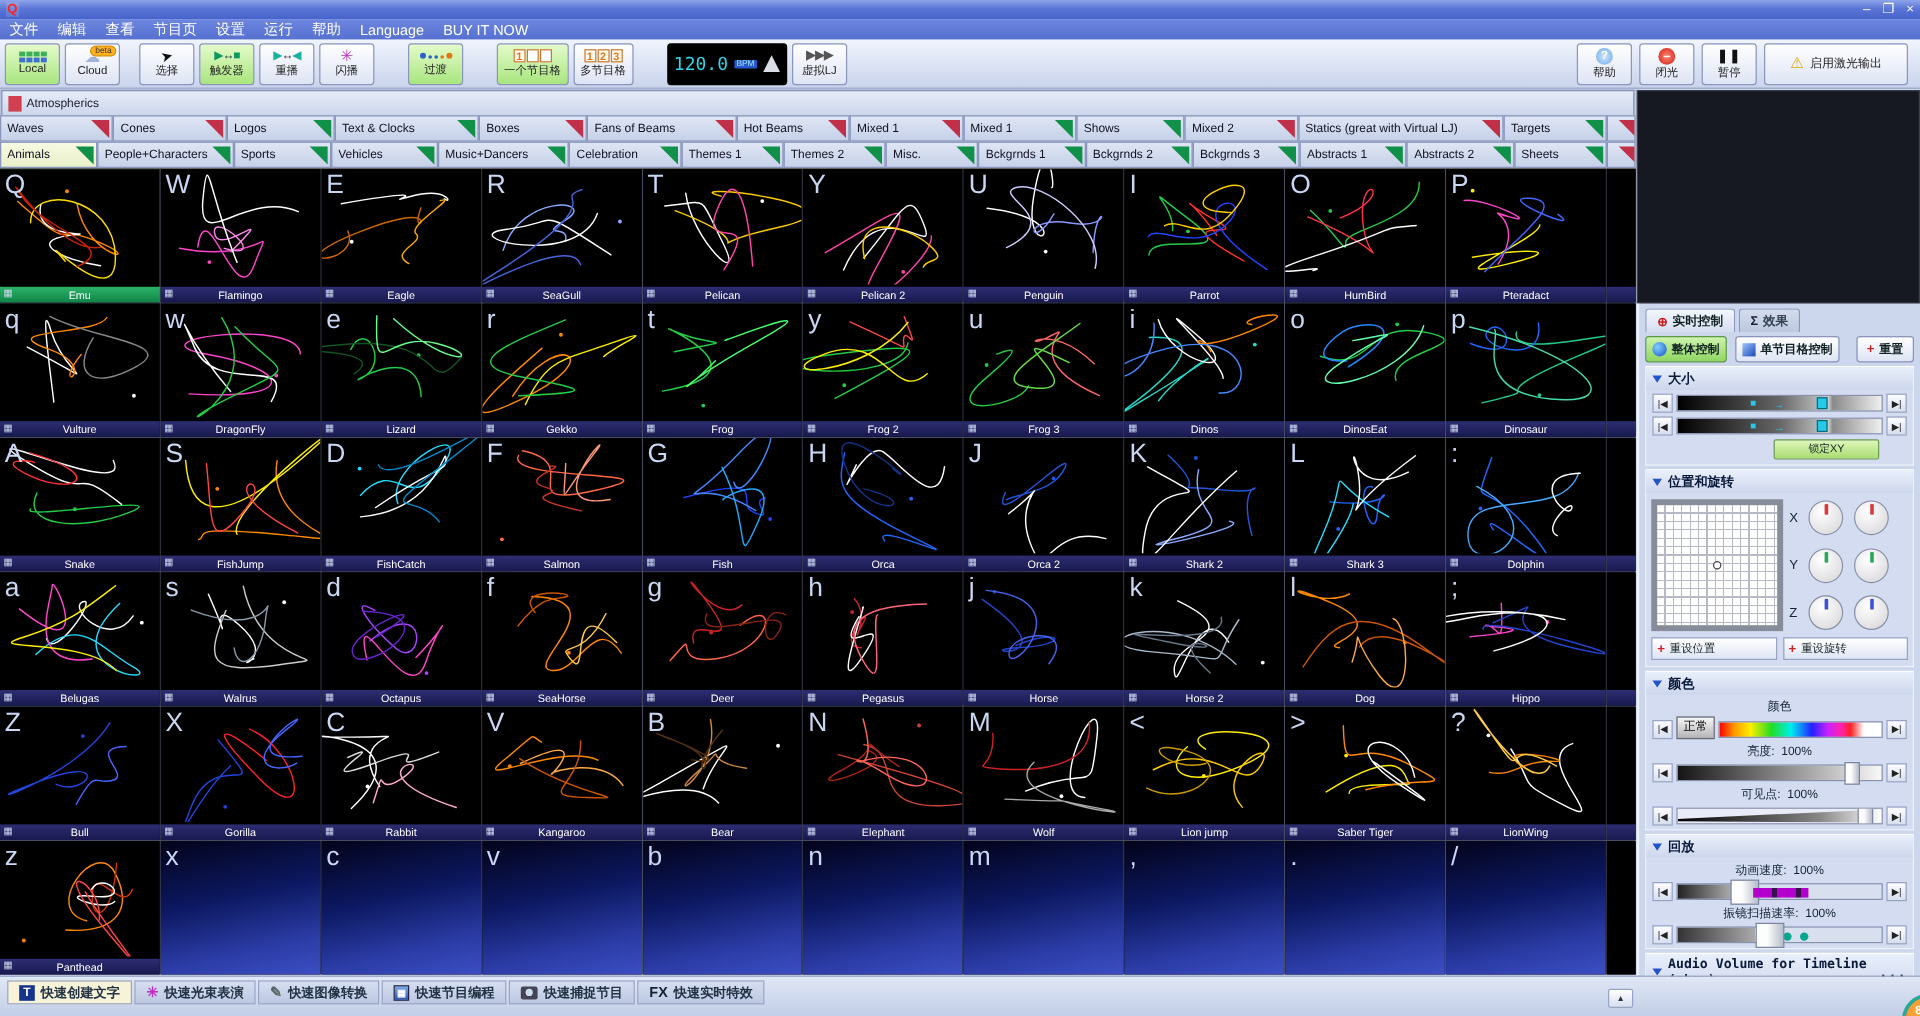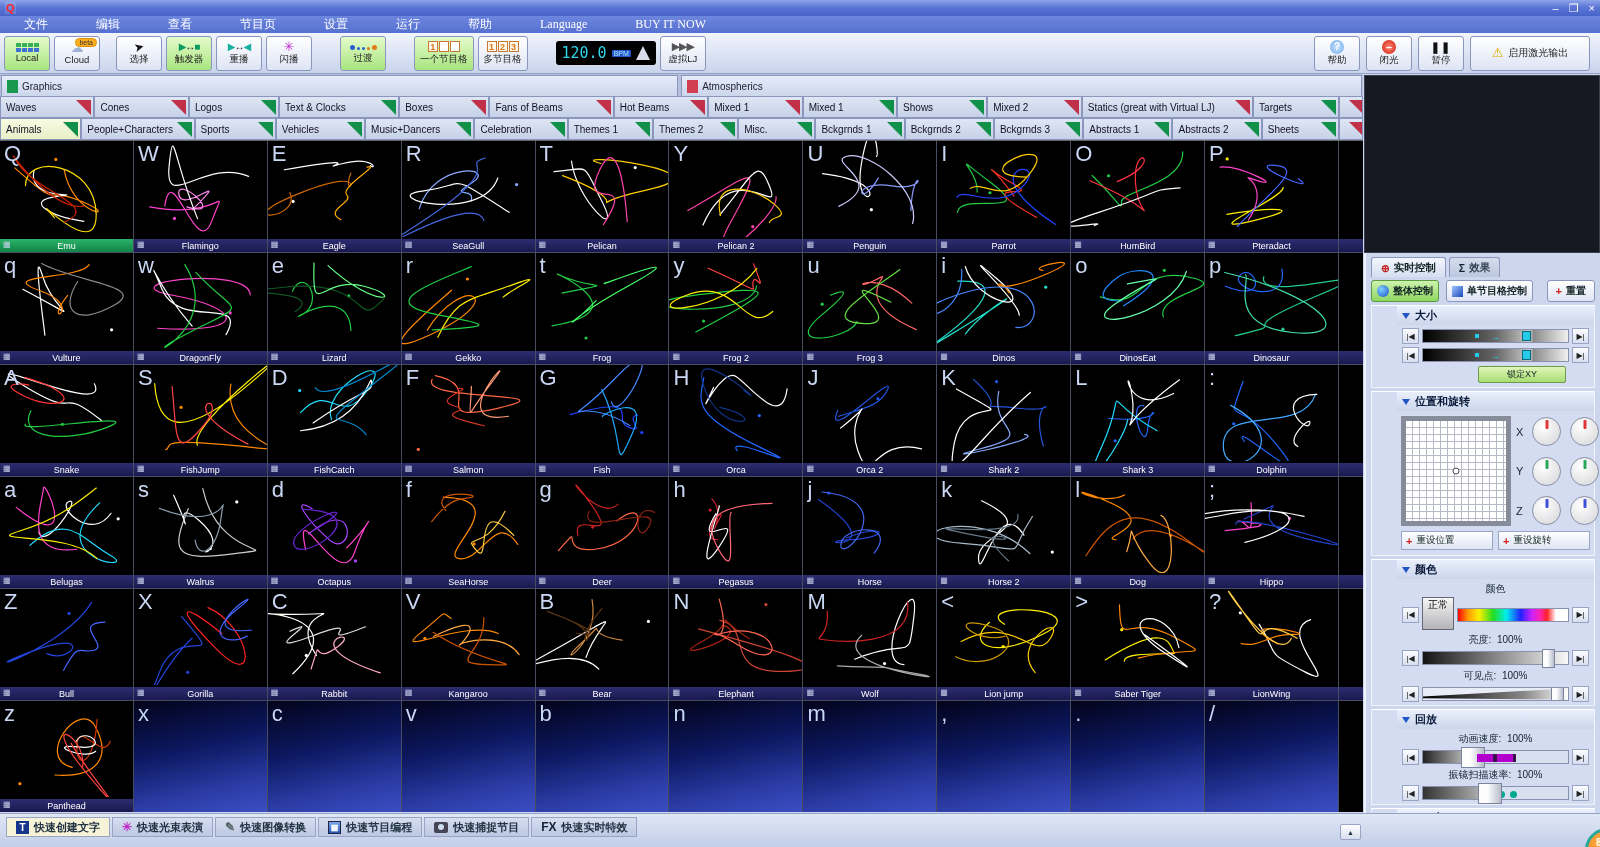--- a/index.html
+++ b/index.html
@@ -11,21 +11,21 @@
   .titlebar{position:absolute;left:0;top:0;width:1600px;height:16px;
     background:linear-gradient(#8ea4ea 0%,#5b76d6 45%,#4763ca 100%);
     color:#fff;font-size:10.5px;display:flex;align-items:center;padding:0 5px;gap:5px;}
   .app-logo{color:#ff2222;font-weight:bold;font-size:11px;background:#fff2;padding:0 1px;line-height:12px;}
   .win-controls{margin-left:auto;display:flex;gap:10px;align-items:center;color:#fff;font-size:11px;}
   .win-controls span{cursor:default;line-height:12px;}
 
   
   .menubar{position:absolute;left:0;top:16px;width:1600px;height:17px;
     background:linear-gradient(#6d86de,#5570d0);display:flex;align-items:center;color:#fff;font-size:12px;}
-  .mitem{padding:0 24px;height:100%;display:flex;align-items:center;font-family:Liberation Serif, serif;}
+  .mitem{padding:0 8px;height:100%;display:flex;align-items:center;}
 
   
   .toolbar{position:absolute;left:0;top:33px;width:1600px;height:41px;
     background:linear-gradient(#f0f4fc,#c9d4ec);border-bottom:1px solid #96a2c4;
     display:flex;align-items:center;padding:0 4px;gap:4px;}
   .tb-btn{height:35px;min-width:46px;border:1px solid #8a96bc;border-radius:3px;
     background:linear-gradient(#ffffff,#dde4f4);display:flex;flex-direction:column;
     align-items:center;justify-content:center;font-size:9.5px;color:#222;padding:1px 5px;position:relative;}
   .tb-btn.green{background:linear-gradient(#e4fbca,#a9e57f);}
   .gap{width:8px;}
@@ -38,21 +38,21 @@
   .cursor-ico{font-size:12px;color:#111;transform:rotate(-15deg);line-height:12px;}
   .tt{letter-spacing:-1px;font-size:10px;line-height:13px;}
   .tt .g{color:#0a9a60;} .tt .t{color:#18b0a0;} .tt .d{color:#223;}
   .flash-ico{color:#c030c8;font-size:13px;line-height:13px;}
   .dots i{display:inline-block;width:5px;height:5px;border-radius:50%;margin:0 1px;}
   .dots .b{background:#2a5fd0;} .dots .o{background:#e07818;} .dots .s{width:3px;height:3px;}
   .cue1{display:flex;gap:1px;align-items:center;height:13px;}
   .cue1 b{width:10px;height:11px;border:1px solid #c87830;font-size:9px;color:#e07818;
     display:flex;align-items:center;justify-content:center;background:#fff8ec;font-weight:bold;}
   .cue1 b.e{background:#fff;color:transparent;}
-  .bpm{height:24px;background:#000;border-radius:3px;display:flex;align-items:center;padding:0 6px;gap:5px;}
+  .bpm{height:35px;background:#000;border-radius:3px;display:flex;align-items:center;padding:0 6px;gap:5px;}
   .bpm-val{color:#2fd4e8;font:15px "DejaVu Sans Mono",monospace;}
   .bpm-unit{background:#2458cc;color:#aeeaff;font-size:7px;padding:0 2px;border-radius:1px;}
   .metro{width:0;height:0;border-left:7px solid transparent;border-right:7px solid transparent;
     border-bottom:14px solid #d8dde8;position:relative;}
   .vlj-ico{color:#555;font-size:11px;letter-spacing:-1px;line-height:13px;}
   .tb-right{margin-left:auto;display:flex;gap:6px;align-items:center;padding-right:6px;}
   .help-ico{width:14px;height:14px;border-radius:50%;background:radial-gradient(#cfe6ff,#6aa8e8);
     color:#fff;font-size:10px;font-weight:bold;display:flex;align-items:center;justify-content:center;}
   .blk-ico{width:14px;height:14px;border-radius:50%;background:radial-gradient(#ff8a7a,#d01808);
     color:#fff;font-weight:bold;font-size:11px;display:flex;align-items:center;justify-content:center;line-height:10px;}
@@ -114,21 +114,21 @@
     padding:3px 5px;display:flex;align-items:center;gap:4px;font-size:10px;font-weight:bold;max-width:96px;
     white-space:nowrap;overflow:hidden;}
   .mode-btn.active{background:linear-gradient(#cef3ae,#8fd662);border-color:#5a9a40;}
   .globe{width:12px;height:12px;border-radius:50%;background:radial-gradient(circle at 35% 35%,#7fd0ff,#1850c8);flex:none;}
   .sq-blue{width:11px;height:11px;background:linear-gradient(135deg,#9fc4ff,#1848b8);flex:none;}
   .reset-btn{margin-left:auto;border:1px solid #8a96bc;border-radius:3px;
     background:linear-gradient(#fff,#dde4f4);padding:3px 8px;font-size:10px;font-weight:bold;
     display:flex;gap:4px;align-items:center;}
   .plus-red{color:#d02020;font-weight:bold;font-size:11px;line-height:10px;}
 
-  .sec{background:#d3dcf1;border:1px solid #eef2fb;border-top:1px solid #fff;margin-top:3px;padding-left:25px;}
+  .sec{background:#d3dcf1;border:1px solid #eef2fb;border-top:1px solid #fff;margin-top:3px;}
   .sec-head{display:flex;align-items:center;gap:5px;padding:2px 5px;font-weight:bold;font-size:11px;
     color:#0a1a3a;background:linear-gradient(#e9effb,#ccd6ec);}
   .dtri{width:0;height:0;border-left:4px solid transparent;border-right:4px solid transparent;
     border-top:6px solid #2255cc;flex:none;}
   .slider-row{display:flex;align-items:center;gap:3px;margin:3px 5px;}
   .endbtn{width:17px;height:16px;border:1px solid #98a4c4;flex:none;
     background:linear-gradient(#fdfdff,#d6deee);font-size:8px;display:flex;align-items:center;
     justify-content:center;color:#222;padding:0;}
   .track{position:relative;flex:1;height:14px;border:1px solid #8892ae;background:#d8dfee;}
   .track.size{background:linear-gradient(90deg,#000 0%,#666 50%,#ccc 74%,#8a8a8a 76%,#f0f0f0 100%);}
@@ -147,21 +147,21 @@
   .krow{display:flex;align-items:center;gap:3px;}
   .axis{width:10px;font-size:11px;color:#123;}
   .knob{width:29px;height:29px;border-radius:50%;border:1px solid #8890a6;position:relative;
     background:radial-gradient(circle at 38% 32%,#ffffff,#d4d4d8);margin:0 3px;flex:none;}
   .knob i{position:absolute;left:50%;top:2px;width:3px;height:9px;transform:translateX(-50%);border-radius:1px;}
   .knob.kx i{background:#e03838;} .knob.ky i{background:#28a858;} .knob.kz i{background:#4050d8;}
   .reset2row{display:flex;gap:5px;padding:0 4px 5px;}
   .reset2{flex:1;border:1px solid #98a4c4;background:linear-gradient(#fff,#dde4f4);
     font-size:9.5px;padding:2px 4px;display:flex;align-items:center;gap:4px;}
   .clabel{text-align:center;font-size:10px;color:#123;margin-top:3px;}
-  .normal-btn{height:33px;margin-top:-2px;padding:0 5px;border:1px solid #667;flex:none;
+  .normal-btn{height:19px;margin-top:-2px;padding:0 5px;border:1px solid #667;flex:none;
     background:linear-gradient(#f6f6f6,#b4b4b8);font-size:10px;color:#000;z-index:1;}
   .track.rainbow{background:linear-gradient(90deg,#ff0000 0%,#ff9900 9%,#ffee00 19%,#22dd22 32%,
     #00eeee 44%,#2222ff 57%,#cc22ff 67%,#ff22aa 75%,#ff2222 81%,#ffffff 89%,#ffffff 100%);}
   .track.gray{background:linear-gradient(90deg,#141414,#f8f8f8);}
   .h3d{position:absolute;top:-3px;width:13px;height:19px;border:1px solid #7a84a0;
     background:linear-gradient(90deg,#fdfdfd 40%,#b6bcca);}
   .track.visible{background:#e8ecf6;overflow:hidden;}
   .track.visible:before{content:"";position:absolute;inset:0;
     background:linear-gradient(90deg,#000,#888 70%,#fff);
     clip-path:polygon(0 70%,100% 4%,100% 96%,0 86%);}
@@ -312,24 +312,20 @@
         <span>暂停</span>
       </div>
       <div class="tb-btn laser-btn">
         <span class="warn-ico">⚠</span>
         <span>启用激光输出</span>
       </div>
     </div>
   </div>
 
   <div class="page-tabs" id="page-tabs">
-      <div class="ptab" style="flex: 1.78 1 0%;">
-        <span class="chip" style="background: rgb(26, 152, 80);"></span>
-        <span>Graphics</span>
-      </div>
       <div class="ptab" style="flex: 1.79 1 0%;">
         <span class="chip" style="background: rgb(208, 64, 80);"></span>
         <span>Atmospherics</span>
       </div>
     </div>
 
   <div class="cat-row r1" id="cat-row1">
       <div class="ctab" style="flex: 1 1 0%;">
         <span class="lbl">Waves</span>
         <span class="tri "></span>

